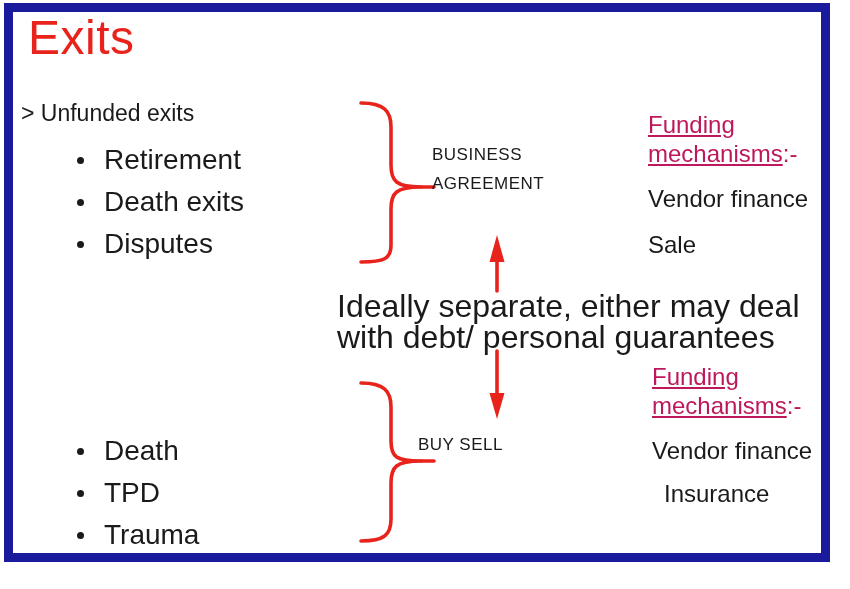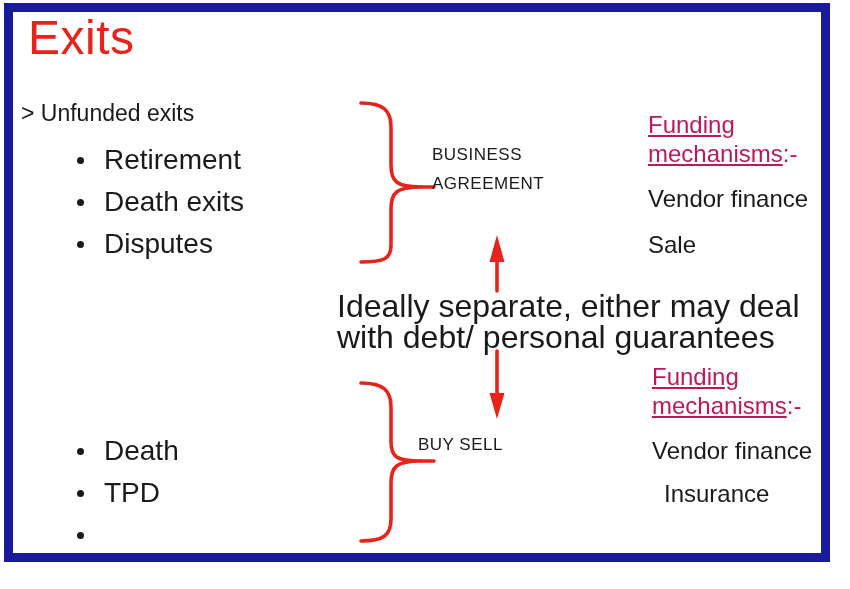--- a/index.html
+++ b/index.html
@@ -103,20 +103,21 @@
     <div class="bullet-row">
       <span class="dot"></span>
       <span class="bullet-label">Death</span>
     </div>
     <div class="bullet-row">
       <span class="dot"></span>
       <span class="bullet-label">TPD</span>
     </div>
     <div class="bullet-row">
       <span class="dot"></span>
+      <span class="bullet-label">Trauma</span>
     </div>
   </div>
 
   <div class="abs caps-block deed" style="left:418px; top:429px;text-align:center;">
     <span class="caps-line">BUY SELL</span>
   </div>
 
   <div class="abs fm-head" style="left:652px; top:362px;">
     <span class="fm-underlined">Funding mechanisms</span><span>:-</span>
   </div>

